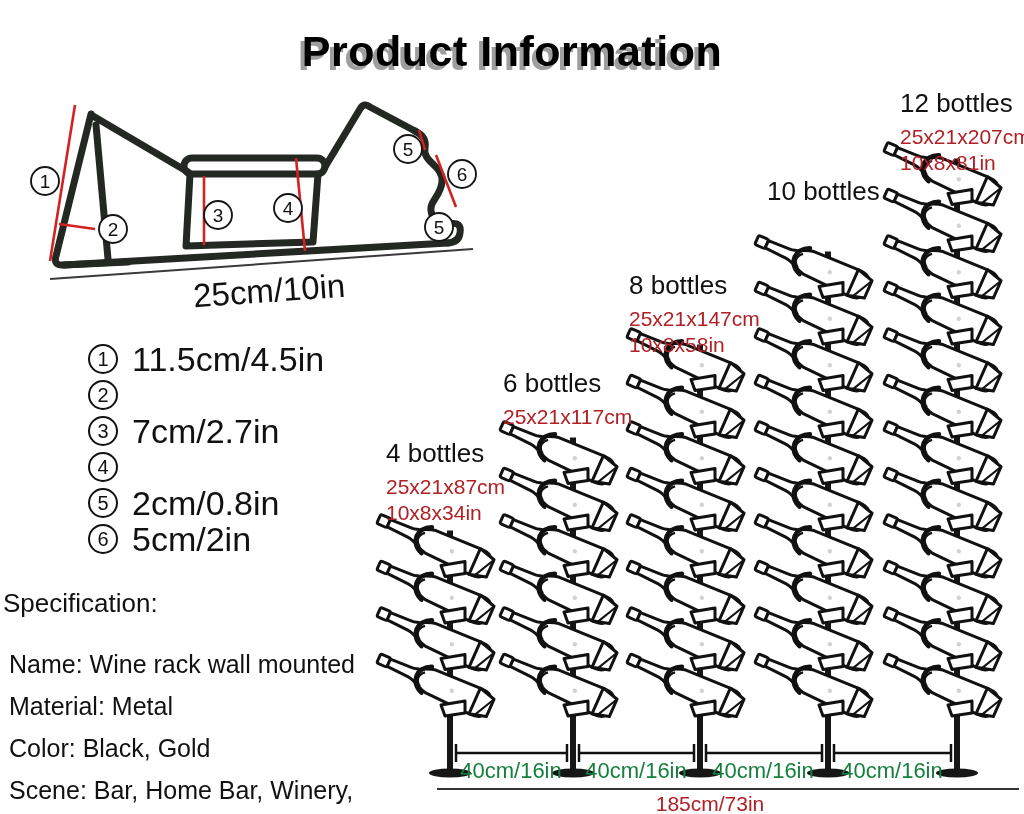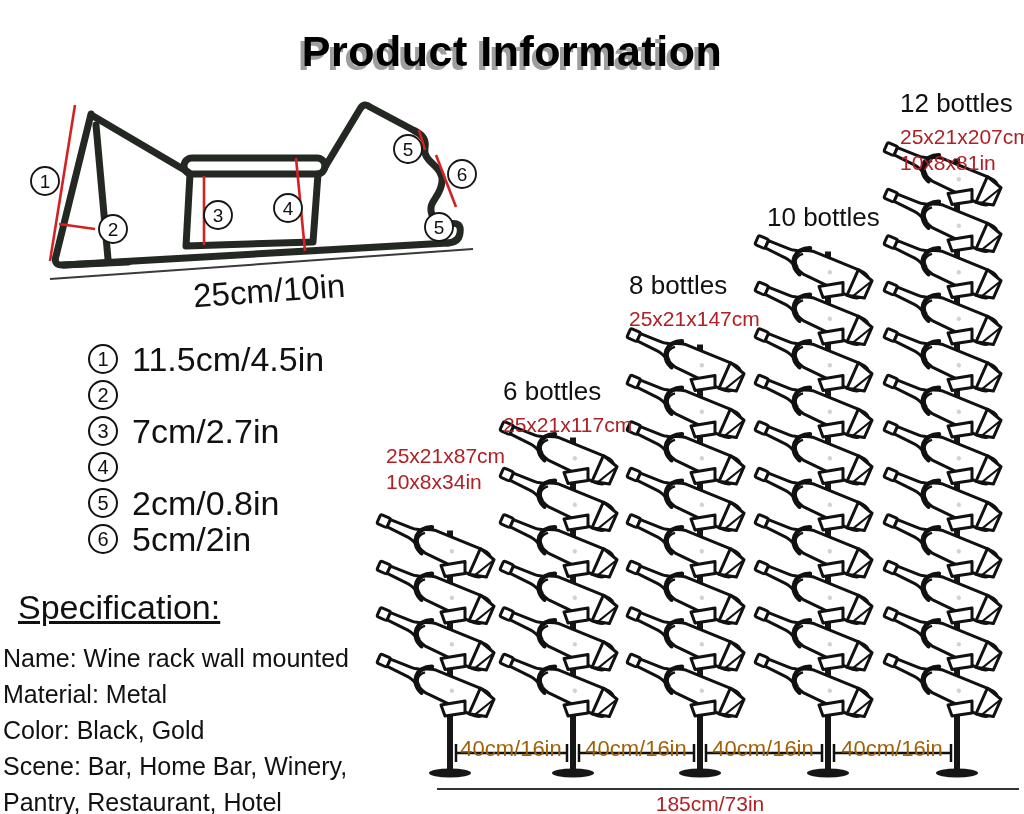--- a/index.html
+++ b/index.html
@@ -23,35 +23,35 @@
   .base-label{font-size:33px;fill:#111;text-anchor:middle;font-family:"Liberation Sans",sans-serif;}
   
   .dims{position:absolute;left:88px;top:344px;display:flex;flex-direction:column;gap:6px;}
   .dim-row{display:flex;align-items:center;gap:14px;height:30px;}
   .cnum{
     width:30px;height:30px;border:2px solid #111;border-radius:50%;box-sizing:border-box;
     display:flex;align-items:center;justify-content:center;font-size:20px;flex:0 0 auto;
   }
   .dtext{font-size:34px;white-space:nowrap;}
   
-  .spec-heading{position:absolute;left:18px;top:588px;font-size:34px;text-decoration:underline;}
+  .spec-heading{position:absolute;left:3px;top:588px;font-size:26px;}
   .spec-lines{position:absolute;left:3px;top:640px;width:360px;font-size:25px;line-height:36px;}
-  .spec-lines p{margin:0;}
+  .spec-lines p{margin:6px;}
   
   .rlabel{position:absolute;white-space:nowrap;}
   .rlabel .rcount{font-size:26px;color:#111;}
   .rlabel .rsize{font-size:21px;line-height:26px;color:#b02025;margin-top:5px;}
   .rl-0{left:386px;top:438px;}
-  .rl-1{left:503px;top:376px;}
+  .rl-1{left:503px;top:368px;}
   .rl-2{left:629px;top:270px;}
-  .rl-3{left:767px;top:176px;margin-top:26px;}
+  .rl-3{left:767px;top:176px;}
   .rl-4{left:900px;top:88px;}
   
-  .span-label{position:absolute;top:736px;width:130px;text-align:center;
-    font-size:22px;color:#a16207;}
+  .span-label{position:absolute;top:758px;width:130px;text-align:center;
+    font-size:22px;color:#15803d;}
   .sp-0{left:446px;}.sp-1{left:571px;}.sp-2{left:698px;}.sp-3{left:827px;}
   .total-label{position:absolute;top:792px;left:630px;width:160px;text-align:center;
     font-size:21px;color:#b02025;}
   
   .racks-svg{position:absolute;left:0;top:0;}
   .bstroke{fill:#fff;stroke:#111;stroke-width:3;stroke-linejoin:round;}
 </style>
 </head>
 <body>
 
@@ -239,35 +239,37 @@
       </g>
       <g stroke="#111" stroke-width="2.5">
         <line x1="834" y1="753" x2="951" y2="753"></line>
         <line x1="834" y1="744" x2="834" y2="762"></line>
         <line x1="951" y1="744" x2="951" y2="762"></line>
       </g>
       <line x1="437" y1="789" x2="1019" y2="789" stroke="#333" stroke-width="2"></line>
     </svg>
 
   <div class="rlabel rl-0">
+    <div class="rcount">4 bottles</div>
     <div class="rsize">
       <div>25x21x87cm</div>
       <div>10x8x34in</div>
       </div>
     </div>
   <div class="rlabel rl-1">
     <div class="rcount">6 bottles</div>
     <div class="rsize">
       <div>25x21x117cm</div>
       </div>
     </div>
   <div class="rlabel rl-2">
     <div class="rcount">8 bottles</div>
     <div class="rsize">
       <div>25x21x147cm</div>
+      <div>10x8x58in</div>
       </div>
     </div>
   <div class="rlabel rl-3">
     <div class="rcount">10 bottles</div>
     </div>
   <div class="rlabel rl-4">
     <div class="rcount">12 bottles</div>
     <div class="rsize">
       <div>25x21x207cm</div>
       <div>10x8x81in</div>

